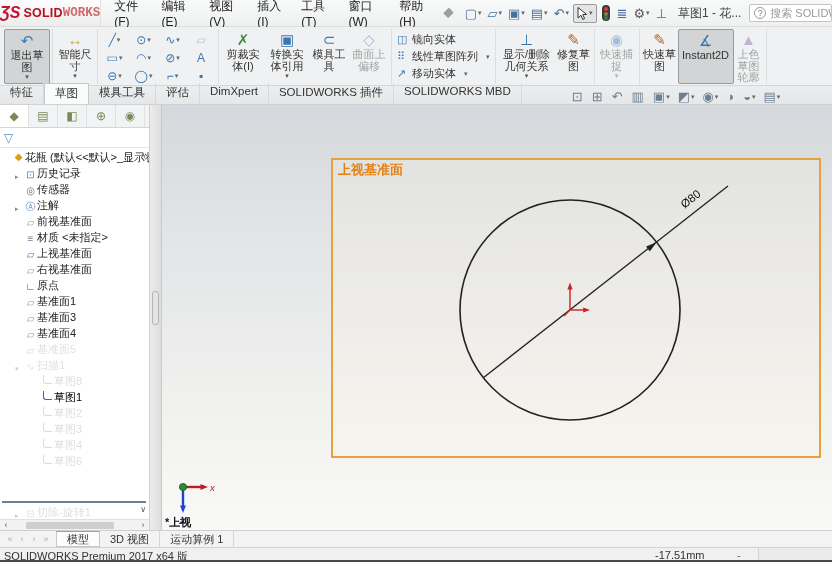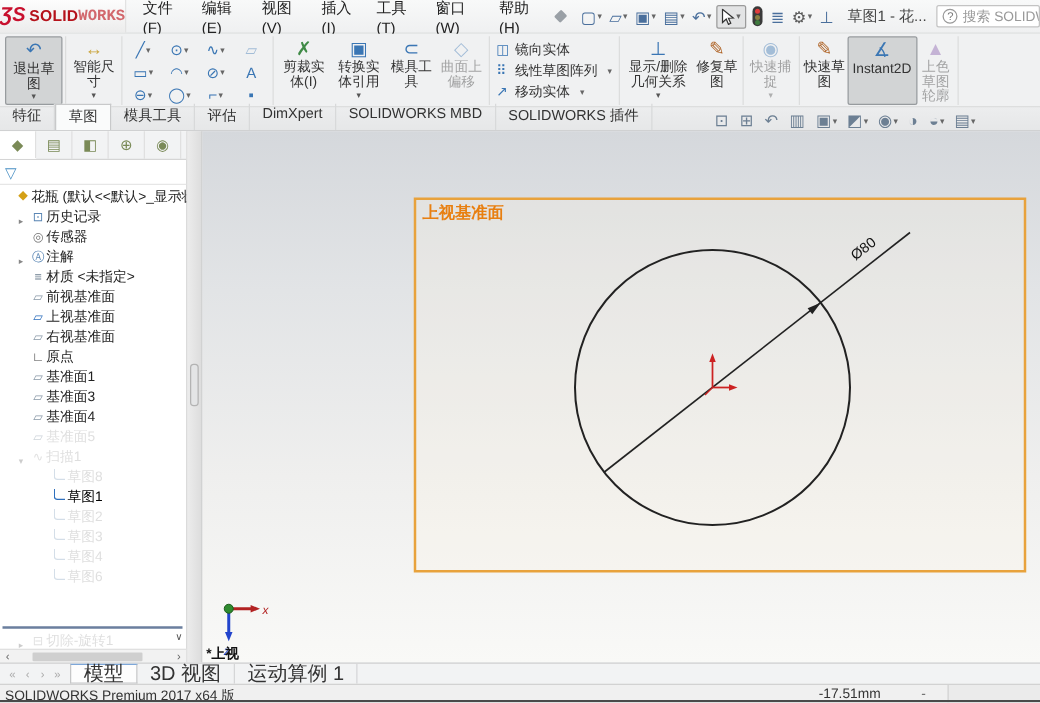--- a/index.html
+++ b/index.html
@@ -114,21 +114,21 @@
   
   .viewport { position:absolute; left:162px; top:0; width:670px; height:425px;
     background:linear-gradient(180deg,#d5d8dc 0%, #e2e4e6 30%, #efefee 65%, #f9f9f7 100%); }
   .viewport svg { display:block; }
 
   
   .bottombar { position:absolute; left:0; top:530px; width:832px; height:17px; background:#f2f3f4;
     border-top:1px solid #cfcfcf; display:flex; align-items:stretch; }
   .navbtns { display:flex; align-items:center; padding:0 4px; color:#aaa; }
   .navbtns span { width:12px; text-align:center; font-size:9px; }
-  .btab { font-size:16px; color:#333; padding:1px 10px 0 10px; border-right:1px solid #d5d6d7; display:flex; align-items:center; }
+  .btab { font-size:11px; color:#333; padding:1px 10px 0 10px; border-right:1px solid #d5d6d7; display:flex; align-items:center; }
   .btab.active { background:#fdfdfd; border:1px solid #c5c6c7; border-top:1px solid #7da7d9; }
 
   
   .statusbar { position:absolute; left:0; top:547px; width:832px; height:15px; background:#f0f0f0;
     border-top:1px solid #d2d2d2; font-size:11px; color:#333; }
   .statusbar .prod { position:absolute; left:4px; top:1px; }
   .statusbar .coord { position:absolute; left:655px; top:1px; }
   .statusbar .extra { position:absolute; left:737px; top:1px; color:#666; }
   .statusbar .cell { position:absolute; left:758px; top:0; width:74px; height:14px; border-left:1px solid #d2d2d2; background:#ebebeb; }
   .winedge { position:absolute; left:0; top:560px; width:832px; height:2px; background:#4a4a4a; }
@@ -346,22 +346,22 @@
   </div>
 
   <div class="tabrow">
     <div style="display:flex; align-items:stretch;">
 
     <div class="ctab"><span>特征</span></div>
         <div class="ctab active"><span>草图</span></div>
         <div class="ctab"><span>模具工具</span></div>
         <div class="ctab"><span>评估</span></div>
         <div class="ctab"><span>DimXpert</span></div>
+        <div class="ctab"><span>SOLIDWORKS 插件</span></div>
         <div class="ctab"><span>SOLIDWORKS MBD</span></div>
-        <div class="ctab"><span>SOLIDWORKS 插件</span></div>
       </div>
     <div class="headsup">
 
     <div class="hbtn">
           <span class="g">⊡</span>
           <span class="dd" style="visibility: hidden;"></span>
         </div>
         <div class="hbtn">
           <span class="g">⊞</span>
           <span class="dd" style="visibility: hidden;"></span>
@@ -446,28 +446,28 @@
           </div>
 
           <div class="trow lv1">
             <span class="exp">▸</span>
             <span class="ticon i-note"></span>
             <span class="tlabel">注解</span>
           </div>
 
           <div class="trow lv1">
             <span class="exp" style="visibility: hidden;"></span>
+            <span class="ticon i-plane"></span>
+            <span class="tlabel">前视基准面</span>
+          </div>
+
+          <div class="trow lv1">
+            <span class="exp" style="visibility: hidden;"></span>
             <span class="ticon i-material"></span>
             <span class="tlabel">材质 &lt;未指定&gt;</span>
-          </div>
-
-          <div class="trow lv1">
-            <span class="exp" style="visibility: hidden;"></span>
-            <span class="ticon i-plane"></span>
-            <span class="tlabel">前视基准面</span>
           </div>
 
           <div class="trow selected lv1">
             <span class="exp" style="visibility: hidden;"></span>
             <span class="ticon i-plane"></span>
             <span class="tlabel">上视基准面</span>
           </div>
 
           <div class="trow lv1">
             <span class="exp" style="visibility: hidden;"></span>

